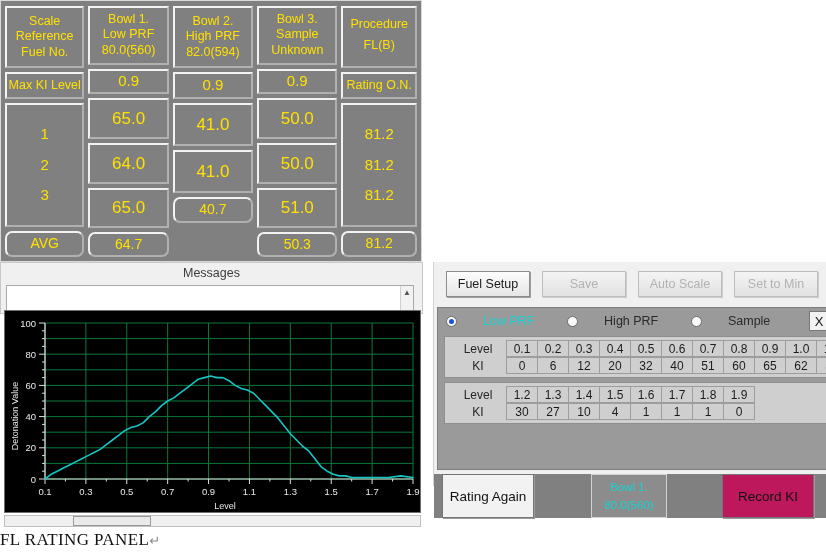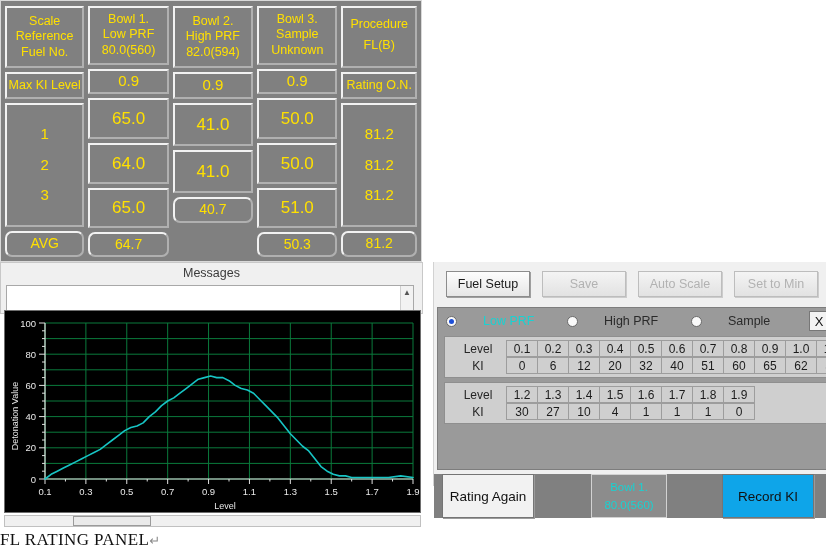--- a/index.html
+++ b/index.html
@@ -87,21 +87,21 @@
 
   #bottom-row{position:absolute;left:0;top:212px;width:403px;height:44px;
       background:#808080;display:flex;align-items:center;}
   #rating-again{margin-left:8px;width:92px;height:44px;background:#f2f2f2;
       border:1px solid #757575;box-sizing:border-box;font-size:13.5px;color:#111;
       display:flex;align-items:center;justify-content:center;
       box-shadow:1px 1px 0 #9b9b9b;}
   #bowl-indicator{margin-left:57px;width:76px;height:44px;background:#8c8c8c;
       border:1px solid #d2d2d2;box-sizing:border-box;color:#19d2d2;font-size:11.5px;
       display:flex;flex-direction:column;align-items:center;justify-content:space-evenly;}
-  #record-ki{margin-left:55px;width:92px;height:44px;background:#0ea5e9;
+  #record-ki{margin-left:55px;width:92px;height:44px;background:#be185d;
       border:1px solid #757575;box-sizing:border-box;font-size:13.5px;color:#111;
       display:flex;align-items:center;justify-content:center;
       box-shadow:1px 1px 0 #9b9b9b;}
 
   
   #caption{position:absolute;left:0;top:530px;width:825px;text-align:left;
       font-family:"Liberation Serif",serif;font-size:17px;color:#111;
       letter-spacing:.4px;}
   #caption .pilcrow{color:#8a8a8a;font-size:13px;font-family:"Liberation Sans",sans-serif;}
 </style>

